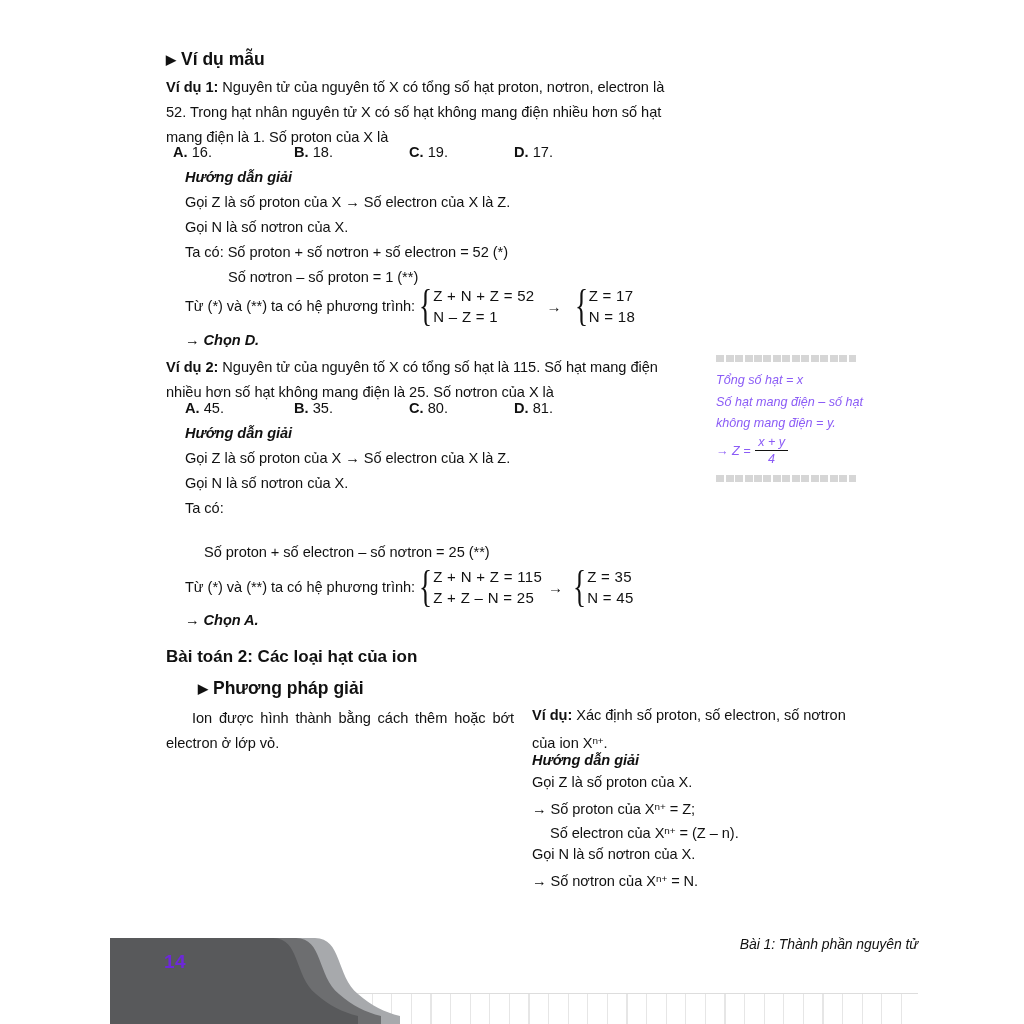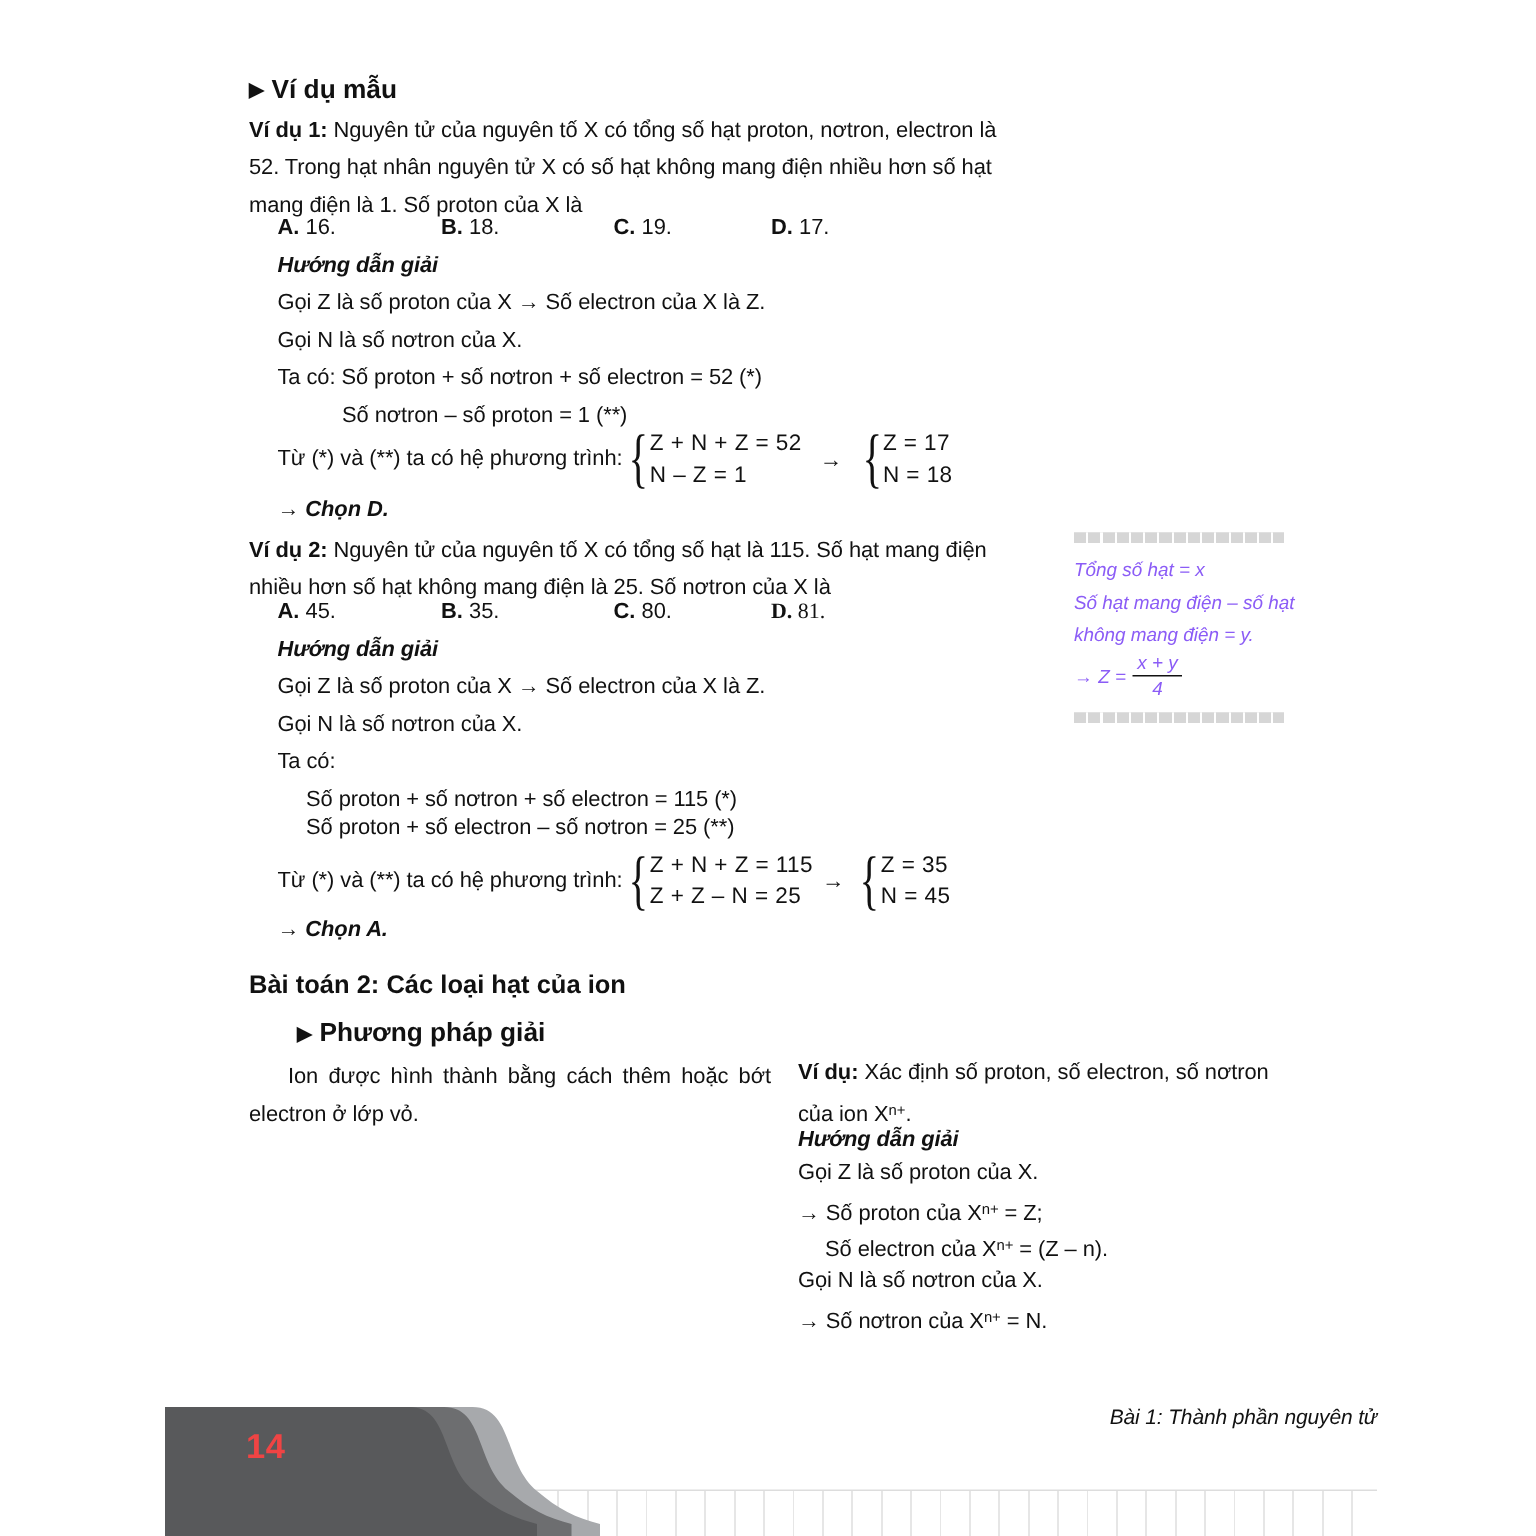--- a/index.html
+++ b/index.html
@@ -161,22 +161,22 @@
     position: absolute;
     left: 110px;
     top: 938px;
     width: 290px;
     height: 86px;
   }
   .page-num {
     position: absolute;
     left: 164px;
     top: 951px;
-    color: #ef4444;
-    font-size: 23px;
+    color: #6d28d9;
+    font-size: 19px;
     font-weight: bold;
     letter-spacing: 0.4px;
   }
   .running-title {
     position: absolute;
     right: 106px;
     top: 936px;
     font-size: 14px;
     font-style: italic;
     font-weight: 500;
@@ -192,21 +192,21 @@
 
   <div class="h-bullet" style="left:166px; top:48px;">
     <span class="tri">▶</span><span>Ví dụ mẫu</span>
   </div>
 
   <div class="para" style="left:166px; top:75px; width:516px;">
     <span class="b">Ví dụ 1:</span>
     <span>Nguyên tử của nguyên tố X có tổng số hạt proton, nơtron, electron là 52. Trong hạt nhân nguyên tử X có số hạt không mang điện nhiều hơn số hạt mang điện là 1. Số proton của X là</span>
   </div>
 
-  <div class="opt" style="left:185px; top:140px;text-align:right;">
+  <div class="opt" style="left:173px; top:140px;text-align:right;">
     <span class="b">A.</span>
     <span>16.</span>
   </div>
   <div class="opt" style="left:294px; top:140px;">
     <span class="b">B.</span>
     <span>18.</span>
   </div>
   <div class="opt" style="left:409px; top:140px;">
     <span class="b">C.</span>
     <span>19.</span>
@@ -250,31 +250,30 @@
     <span>45.</span>
   </div>
   <div class="opt" style="left:294px; top:396px;">
     <span class="b">B.</span>
     <span>35.</span>
   </div>
   <div class="opt" style="left:409px; top:396px;">
     <span class="b">C.</span>
     <span>80.</span>
   </div>
-  <div class="opt" style="left:514px; top:396px;font-family:Liberation Serif, serif;">
+  <div class="opt" style="left:514px; top:396px;">
     <span class="b">D.</span>
     <span>81.</span>
   </div>
 
   <div class="txt bi" style="left:185px; top:421px;">Hướng dẫn giải</div>
 
   <div class="txt" style="left:185px; top:446px;">Gọi Z là số proton của X → Số electron của X là Z.</div>
   <div class="txt" style="left:185px; top:471px;">Gọi N là số nơtron của X.</div>
   <div class="txt" style="left:185px; top:496px;">Ta có:</div>
-  <div class="txt" style="left:204px; top:521px;">Số proton + số nơtron + số electron = 115 (*)</div>
   <div class="txt" style="left:204px; top:540px;">Số proton + số electron – số nơtron = 25 (**)</div>
 
   <div class="eqsys" style="left:185px; top:566px;">
     <span class="txt" style="position:relative; left:0; top:0;">Từ  (*) và (**) ta có hệ phương trình:</span>
     <span class="brace">{</span>
     <span class="eqrows">
       <div>Z + N + Z = 115</div>
       <div>Z + Z – N = 25</div>
     </span>
     <span class="arrow-mid" style="margin:0 6px 0 6px;">→</span>

